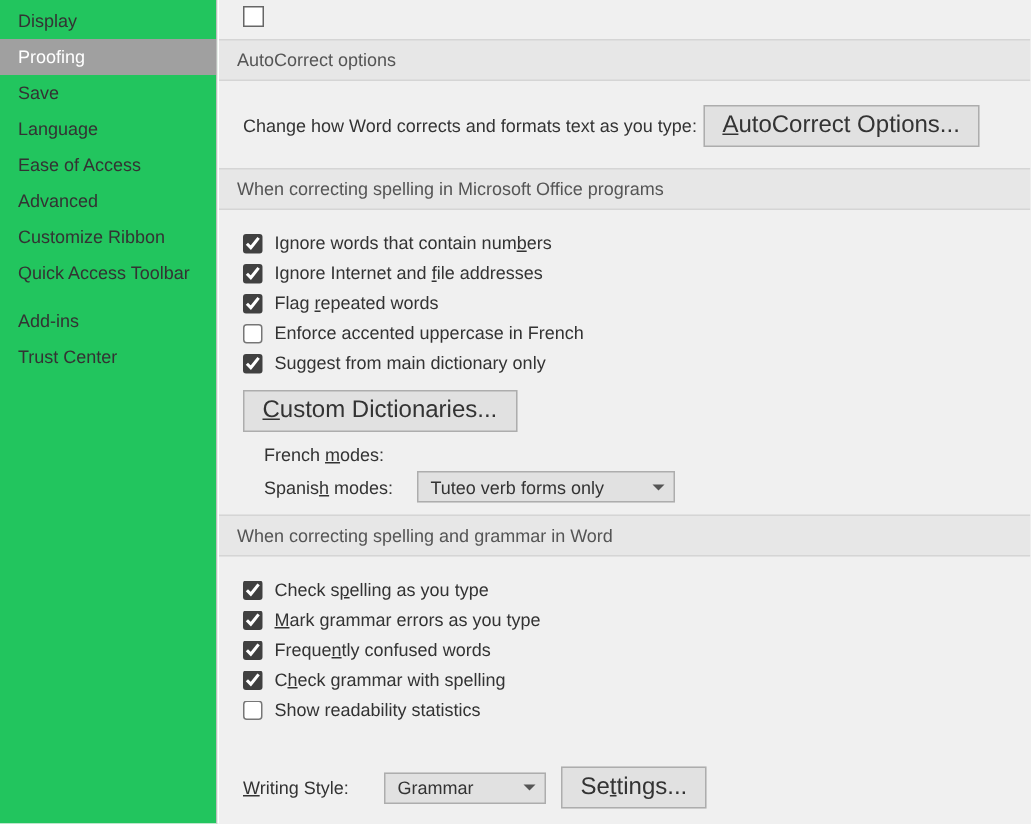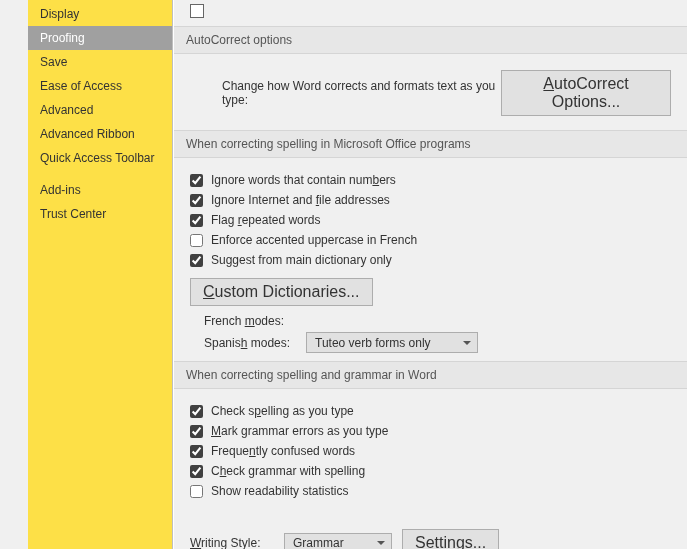--- a/index.html
+++ b/index.html
@@ -8,24 +8,23 @@
       font-size: 12px;
       color: #333;
       background: #f0f0f0;
       width: 687px;
       height: 549px;
       overflow: hidden;
       display: flex;
     }
     .sidebar {
       width: 145px;
-      background: #fde047;
+      background: #22c55e;
       border-right: 1px solid #bfbfbf;
       padding-top: 2px;
-      margin-left: 28px;
     }
     .sidebar-item {
       padding: 5px 12px 5px 12px;
       cursor: pointer;
       color: #333;
     }
     .sidebar-item.selected {
       background: #a0a0a0;
       color: #fff;
     }
@@ -61,21 +60,20 @@
     }
     .section-body {
       padding: 10px 16px 4px 16px;
     }
     .section-body.tight { padding-top: 12px; }
     .autocorrect-row {
       display: flex;
       align-items: center;
       gap: 4px;
       padding: 6px 0;
-      margin-left: 32px;
     }
     .descr-text {
       color: #333;
     }
     .btn {
       background: #e1e1e1;
       border: 1px solid #adadad;
       padding: 4px 12px;
       font-family: inherit;
       font-size: 16px;
@@ -138,23 +136,24 @@
     }
     .writing-label { width: 84px; }
   </style>
 </head>
 <body>
 
 <div class="sidebar">
   <div class="sidebar-item">Display</div>
   <div class="sidebar-item selected">Proofing</div>
   <div class="sidebar-item">Save</div>
+  <div class="sidebar-item">Language</div>
   <div class="sidebar-item">Ease of Access</div>
   <div class="sidebar-item">Advanced</div>
-  <div class="sidebar-item">Advanced Ribbon</div>
+  <div class="sidebar-item">Customize Ribbon</div>
   <div class="sidebar-item">Quick Access Toolbar</div>
   <div style="height:8px"></div>
   <div class="sidebar-item">Add-ins</div>
   <div class="sidebar-item">Trust Center</div>
 </div>
 
 <div class="main">
 
   <div class="top-partial">
     <span class="icon-box"></span>

